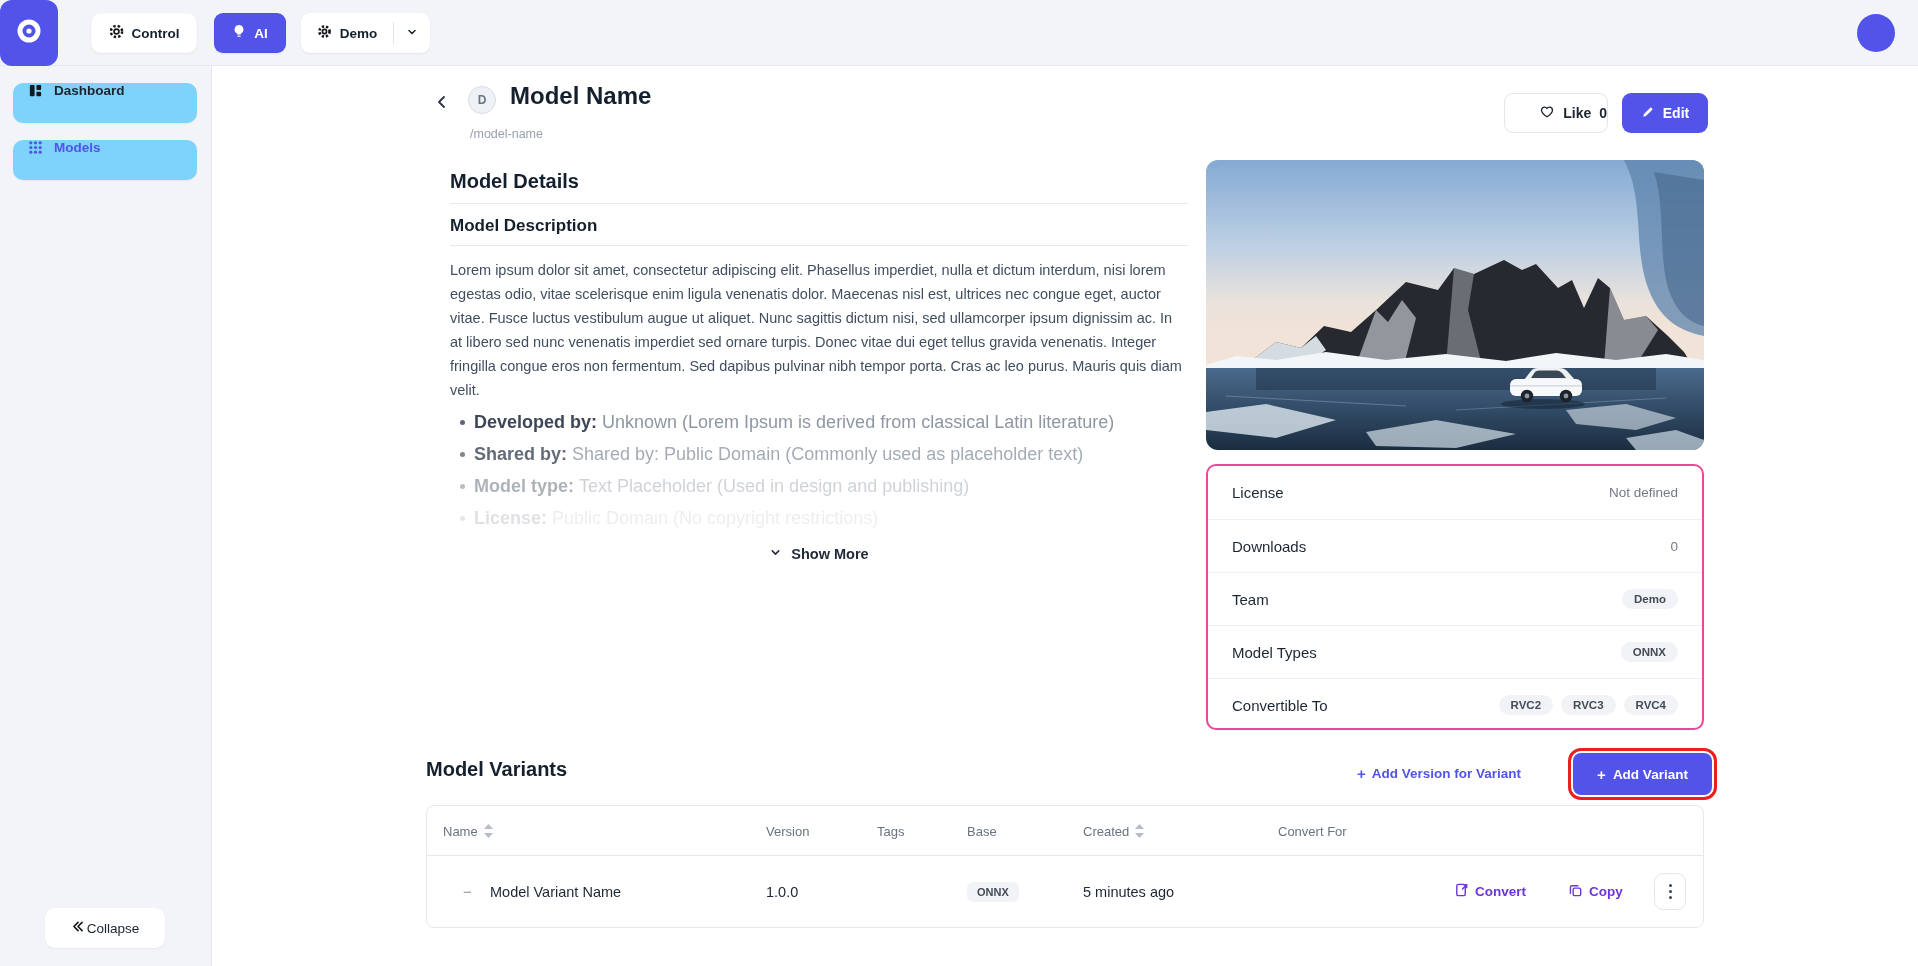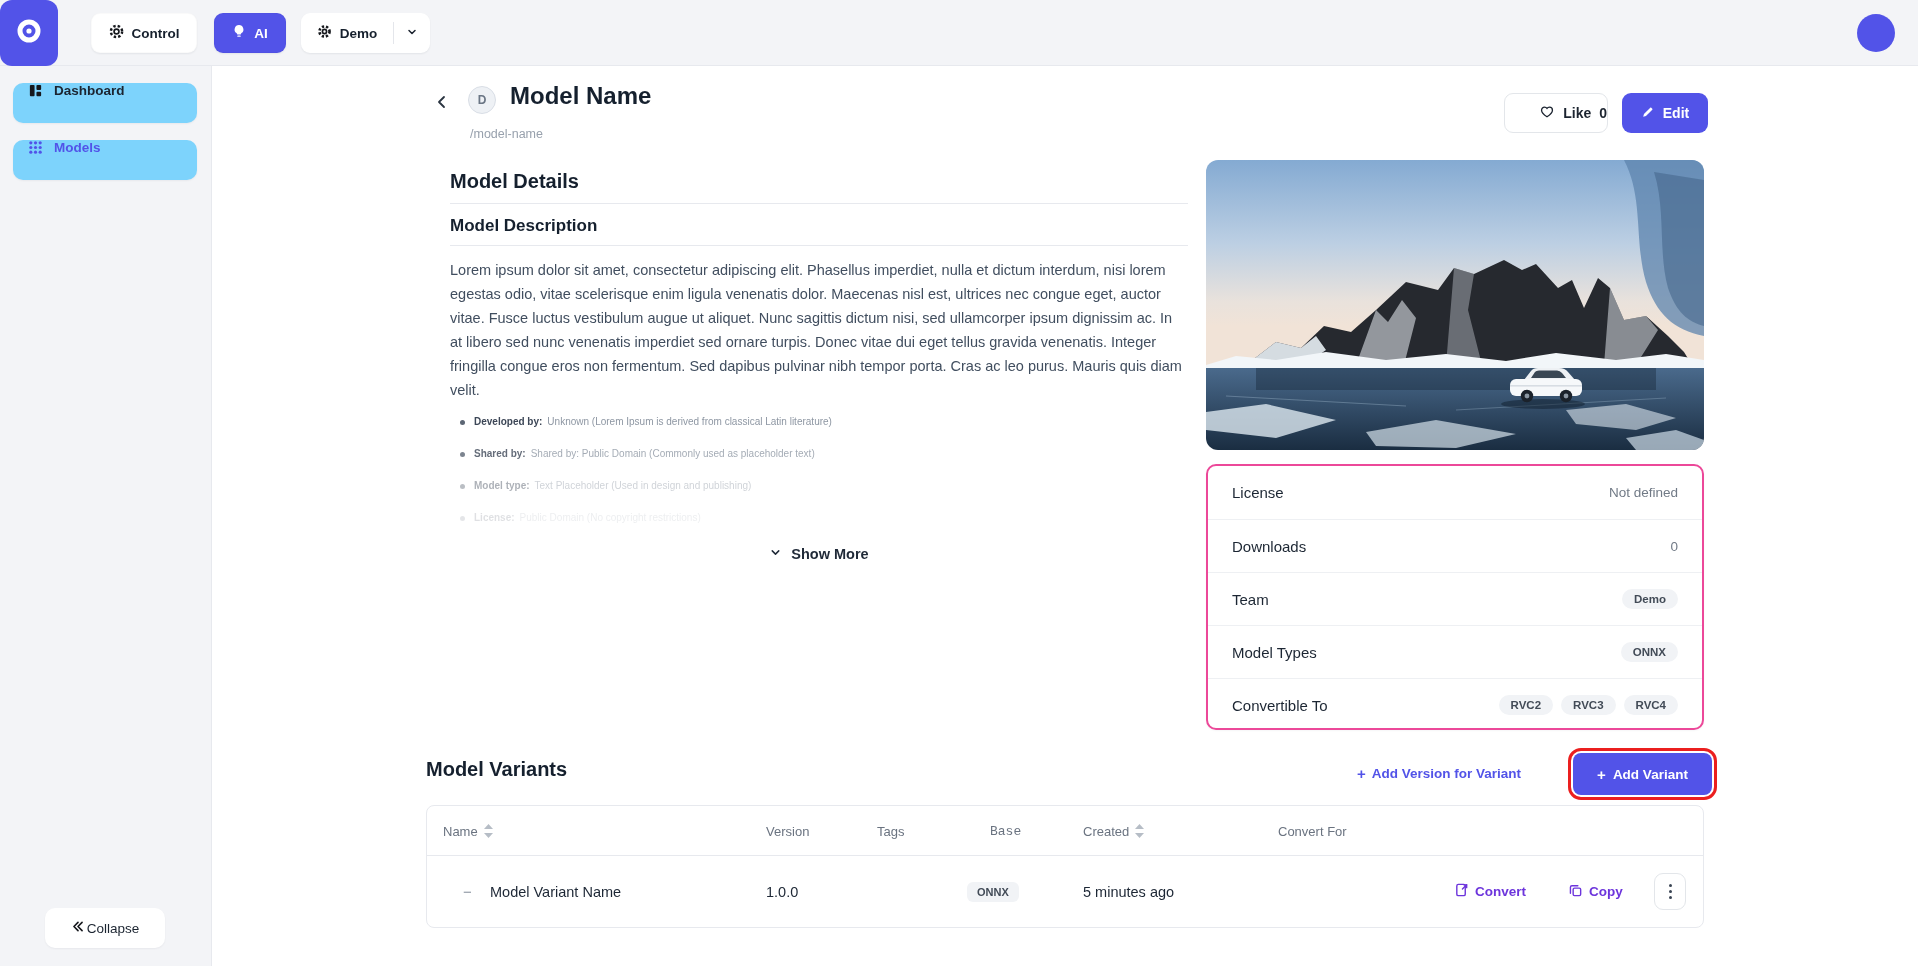--- a/index.html
+++ b/index.html
@@ -47,21 +47,21 @@
 
   .like-btn{position:absolute;left:1292px;top:27px;width:104px;height:40px;background:#fff;border:1px solid #e3e6ea;border-radius:9px;display:flex;align-items:center;justify-content:flex-end;gap:8px;font-size:14px;font-weight:700;color:#1c2430;cursor:pointer;}
   .edit-btn{position:absolute;left:1410px;top:27px;width:86px;height:40px;background:var(--accent);border:none;border-radius:9px;display:flex;align-items:center;justify-content:center;gap:8px;font-size:14px;font-weight:700;color:#fff;cursor:pointer;}
 
   
   .details{position:absolute;left:214px;top:104px;width:738px;margin-left:24px;}
   .h-section{font-size:20px;font-weight:700;color:var(--ink);padding-bottom:10px;border-bottom:1px solid var(--line);margin-bottom:12px;}
   .h-sub{font-size:17px;font-weight:700;color:var(--ink);padding-bottom:9px;border-bottom:1px solid var(--line);margin-bottom:12px;}
   .desc-paragraph{font-size:14.5px;line-height:24px;color:var(--body);margin-bottom:8px;}
   .bullets{list-style:none;margin:0;padding:0 0 0 8px;}
-  .bullets li{position:relative;padding-left:16px;line-height:24px;margin-bottom:8px;font-size:10px;color:#8e97a3;}
+  .bullets li{position:relative;padding-left:16px;line-height:24px;margin-bottom:8px;font-size:18px;color:#8e97a3;}
   .bullets li::before{content:"";position:absolute;left:2px;top:10px;width:5px;height:5px;border-radius:50%;background:#5c6674;}
   .bullets .b-label{font-weight:700;color:#3d4757;margin-right:5px;}
   .fade-1{opacity:1;} .fade-2{opacity:.8;} .fade-3{opacity:.42;} .fade-4{opacity:.16;}
   .show-more{margin-top:16px;display:flex;align-items:center;justify-content:center;gap:9px;font-size:14.5px;font-weight:700;color:#1f2937;cursor:pointer;}
 
   
   .hero-photo{position:absolute;left:994px;top:94px;width:498px;height:290px;border-radius:12px;overflow:hidden;}
   .info-card{position:absolute;left:994px;top:398px;width:498px;height:266px;background:#fff;border:2px solid #ec4899;border-radius:10px;box-shadow:0 1px 2px rgba(16,24,40,.04);overflow:hidden;}
   .info-row{height:53px;display:flex;align-items:center;justify-content:space-between;padding:0 24px;border-top:1px solid #eef0f3;}
   .info-row:first-child{border-top:none;}
@@ -339,21 +339,21 @@
                 <polygon points="4.5,14 0,9 9,9" fill="#b6bdc6"></polygon>
               </svg>
           </span>
         </div>
         <div class="th" style="left:339px;">
             <span>Version</span>
           </div>
         <div class="th" style="left:450px;">
             <span>Tags</span>
           </div>
-        <div class="th" style="left:563px;font-family:Liberation Mono, monospace;">
+        <div class="th" style="left:540px;">
             <span>Base</span>
           </div>
         <div class="th" style="left:656px;">
           <span>Created</span>
           <span class="sort-icon">
             <svg width="9" height="14" viewBox="0 0 9 14">
                 <polygon points="4.5,0 9,5 0,5" fill="#b6bdc6"></polygon>
                 <polygon points="4.5,14 0,9 9,9" fill="#b6bdc6"></polygon>
               </svg>
           </span>

